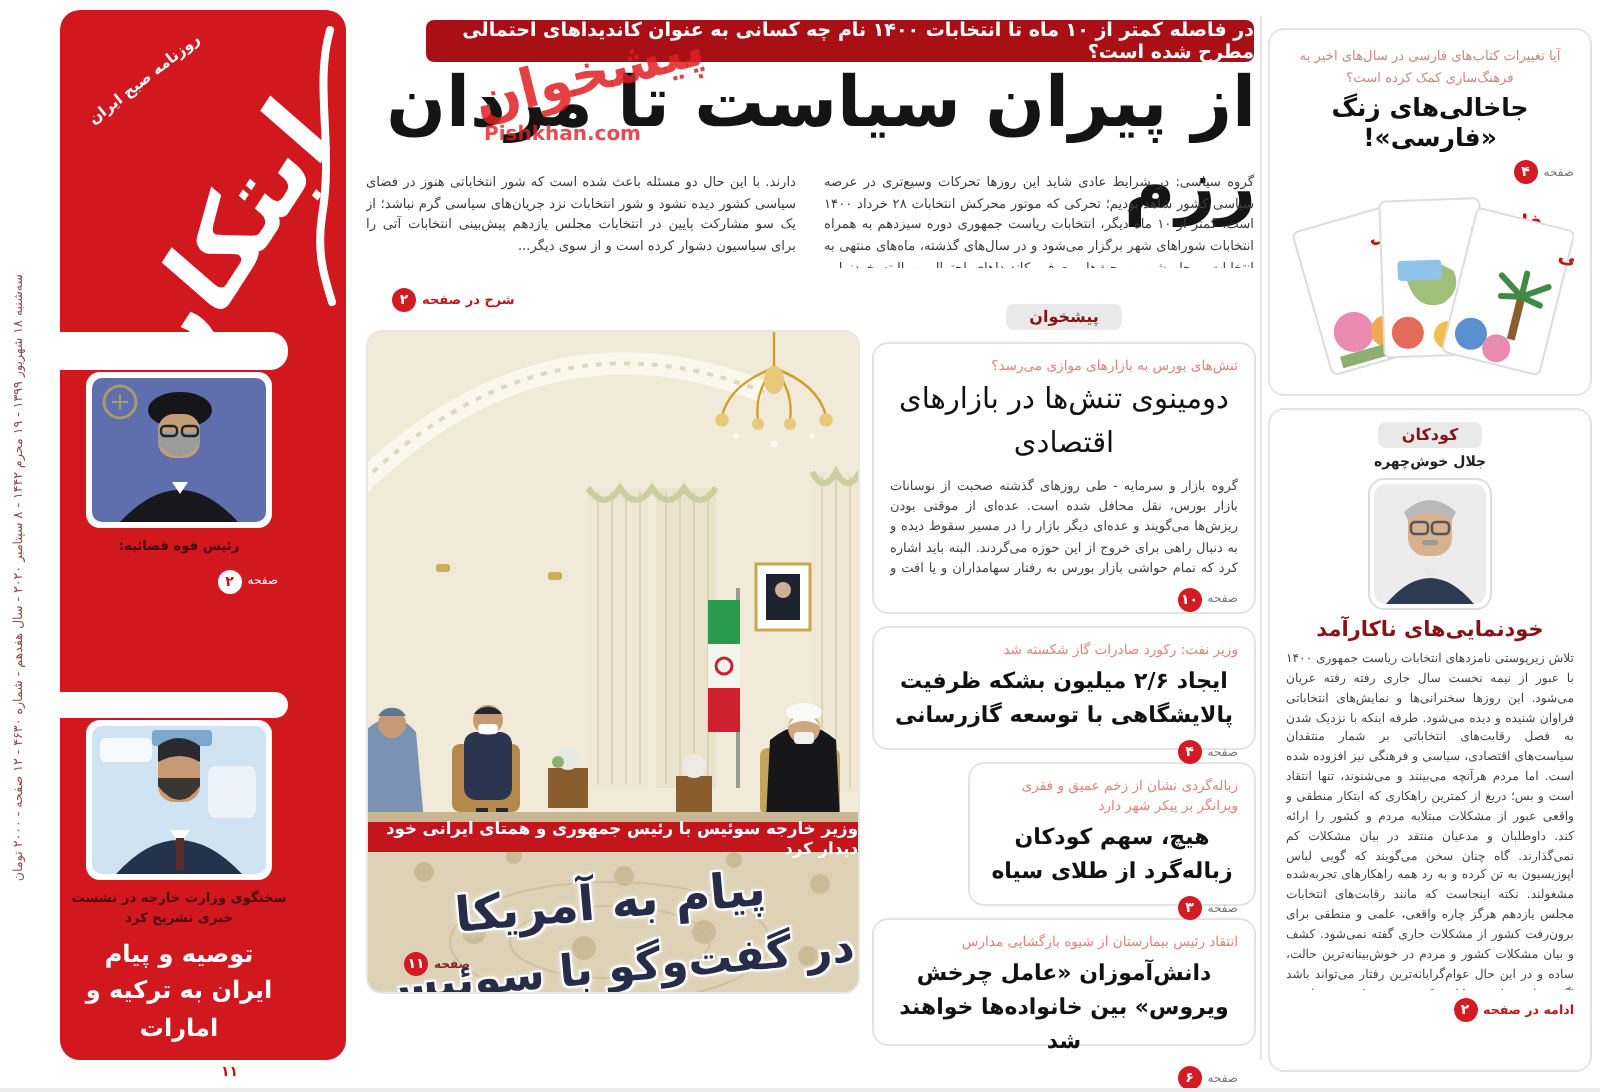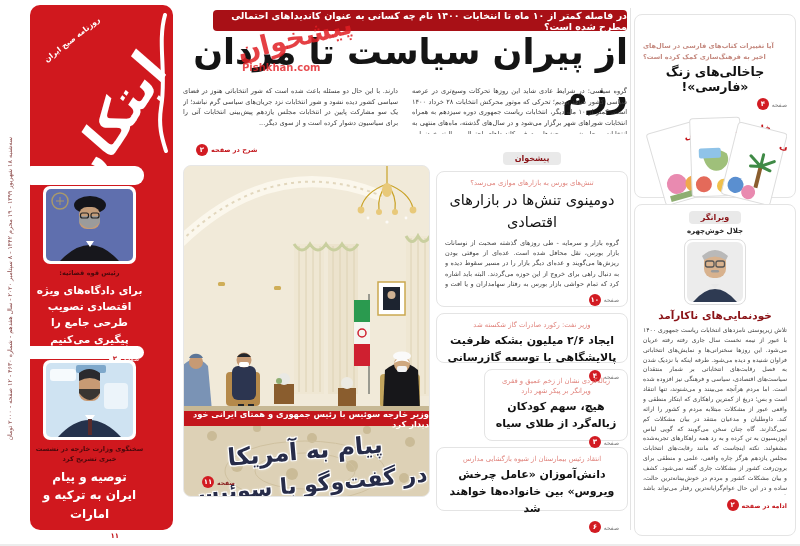--- a/index.html
+++ b/index.html
@@ -49,32 +49,32 @@
     text-shadow:0 0 2px #fff,0 0 4px #fff,1px 1px 0 #fff,-1px -1px 0 #fff,1px -1px 0 #fff,-1px 1px 0 #fff;}
   .photo-title .l1{font-size:24px;}
   .photo-title .l2{font-size:22px;}
   .photo-badge{position:absolute;left:8px;bottom:8px;}
   .photo-badge .pg-word{color:#8a2020;font-weight:bold;}
 
   
   .pk-col{position:absolute;left:436px;top:152px;width:192px;}
   .tab-pill{margin:0 auto;width:max-content;background:#e9e9e9;border-radius:4px;padding:2px 12px;font-size:8px;font-weight:bold;color:#8a1216;text-align:center;}
   .card{background:#fff;border:1px solid #e4e4e4;border-radius:8px;padding:6px 8px;margin-top:6px;}
-  .k-kicker{color:#e0837c;font-size:6.8px;text-align:center;line-height:1.5;}
+  .k-kicker{color:#e0837c;font-size:6.8px;text-align:right;line-height:1.5;}
   .k-title-lg{color:#111;font-size:14.5px;font-weight:normal;text-align:center;line-height:1.5;margin-top:2px;}
   .k-title{color:#111;font-size:11px;font-weight:bold;text-align:center;line-height:1.55;margin-top:2px;}
   .k-body{font-size:6.5px;line-height:1.6;color:#444;text-align:justify;margin-top:4px;height:52px;overflow:hidden;}
   .card .badge-row{margin:4px 0 0;}
 
   
   .divider{position:absolute;left:630px;top:8px;width:1px;height:522px;background:#e3e3e3;}
   .lc{position:absolute;left:634px;width:162px;}
   .lc-books{top:8px;height:184px;}
   .lc-ed{top:198px;height:332px;}
-  .books-kicker{color:#c58a80;font-size:6.6px;text-align:left;line-height:1.6;margin-top:20px;font-weight:bold;}
+  .books-kicker{color:#c58a80;font-size:6.6px;text-align:center;line-height:1.6;margin-top:2px;}
   .books-title{color:#111;font-size:12.5px;font-weight:bold;text-align:center;margin-top:2px;}
   .books-art{position:relative;height:96px;margin-top:2px;overflow:hidden;}
   .ed-author{color:#222;font-size:7px;font-weight:bold;text-align:center;margin-top:3px;}
   .ed-photo{margin:4px auto 0;width:62px;background:#fff;border:1px solid #ddd;border-radius:8px;padding:2px;}
   .ed-photo svg{display:block;border-radius:6px;}
   .ed-title{color:#8a1216;font-size:10.5px;font-weight:bold;text-align:center;margin-top:4px;}
   .ed-body{font-size:6.1px;line-height:1.62;color:#444;text-align:justify;margin-top:4px;height:170px;overflow:hidden;}
   .ed-more{margin-top:4px;}
   .ed-more .pg-word{font-size:6.3px;color:#c3161c;font-weight:bold;}
 </style>
@@ -106,21 +106,20 @@
         <ellipse cx="44" cy="16" rx="16" ry="9" fill="#15151a"></ellipse>
         <rect x="33" y="18" width="21" height="22" rx="8" fill="#c49c78"></rect>
         <path d="M33 33 q11 12 21 0 v-6 h-21 z" fill="#9b9b9b"></path>
         <rect x="34.5" y="24" width="8" height="5" rx="2" fill="none" stroke="#222" stroke-width="1.2"></rect>
         <rect x="45" y="24" width="8" height="5" rx="2" fill="none" stroke="#222" stroke-width="1.2"></rect>
         <path d="M14 72 q30 -32 59 0 z" fill="#17171c"></path>
         <path d="M40 52 l4 6 l4 -6 z" fill="#fff"></path>
       </svg>
     </div>
     <div class="side-kicker">رئیس قوه قضائیه:</div>
-    <div class="side-title">برای دادگاه‌های ویژه اقتصادی تصویب طرحی جامع را پیگیری می‌کنیم</div>
     <div class="badge-row on-red">
       <span class="pg-word">صفحه</span>
       <span class="pg-circle">۲</span>
     </div>
   </div>
 
   <div class="side-card" style="top:360px;height:170px;">
     <div class="ph-frame">
       <svg width="87" height="74" viewBox="0 0 87 74">
         <rect width="87" height="74" fill="#cfe3f2"></rect>
@@ -287,21 +286,21 @@
     <div class="card" style="height:136px;">
       <div class="k-kicker">تنش‌های بورس به بازارهای موازی می‌رسد؟</div>
       <div class="k-title-lg">دومینوی تنش‌ها در بازارهای اقتصادی</div>
       <div class="k-body">گروه بازار و سرمایه - طی روزهای گذشته صحبت از نوسانات بازار بورس، نقل محافل شده است. عده‌ای از موقتی بودن ریزش‌ها می‌گویند و عده‌ای دیگر بازار را در مسیر سقوط دیده و به دنبال راهی برای خروج از این حوزه می‌گردند. البته باید اشاره کرد که تمام حواشی بازار بورس به رفتار سهامداران و یا افت و خیزهای شاخص محدود نمی‌شود.</div>
       <div class="badge-row on-white">
         <span class="pg-word">صفحه</span>
         <span class="pg-circle">۱۰</span>
       </div>
     </div>
 
-    <div class="card" style="height:50px;">
+    <div class="card" style="height:62px;">
       <div class="k-kicker">وزیر نفت: رکورد صادرات گاز شکسته شد</div>
       <div class="k-title">ایجاد ۲/۶ میلیون بشکه ظرفیت پالایشگاهی با توسعه گازرسانی</div>
       <div class="badge-row on-white">
         <span class="pg-word">صفحه</span>
         <span class="pg-circle">۴</span>
       </div>
     </div>
 
     <div class="card" style="height:72px;margin-left:48px;">
       <div class="k-kicker">زباله‌گردی نشان از زخم عمیق و فقری ویرانگر بر پیکر شهر دارد</div>
@@ -354,21 +353,21 @@
           <rect x="118" y="52" width="4" height="22" fill="#8a5d2e"></rect>
           <path d="M120 52 l-12 -8 M120 52 l12 -8 M120 52 l-10 2 M120 52 l10 2 M120 52 l0 -12" stroke="#3f8a46" stroke-width="3" stroke-linecap="round"></path>
           <circle cx="100" cy="76" r="8" fill="#5a8fd0"></circle>
             <circle cx="114" cy="80" r="7" fill="#e98ab0"></circle>
         </g>
       </svg>
     </div>
   </div>
 
   <div class="lc lc-ed card">
-    <div class="tab-pill">ویرانگر</div>
+    <div class="tab-pill">کودکان</div>
     <div class="ed-author">جلال خوش‌چهره</div>
     <div class="ed-photo">
       <svg width="56" height="60" viewBox="0 0 56 60">
         <rect width="56" height="60" fill="#ececec"></rect>
         <rect x="17" y="10" width="22" height="26" rx="9" fill="#d8b28e"></rect>
         <path d="M15 14 q13 -12 26 0 l-2 4 q-11 -7 -22 0 z" fill="#b9b9b9"></path>
         <rect x="18.5" y="19" width="8.5" height="6" rx="2" fill="none" stroke="#555" stroke-width="1.3"></rect>
         <rect x="29" y="19" width="8.5" height="6" rx="2" fill="none" stroke="#555" stroke-width="1.3"></rect>
         <rect x="24" y="28" width="8" height="2.6" rx="1.3" fill="#9a9a9a"></rect>
         <path d="M6 60 q22 -26 44 0 z" fill="#2e3a52"></path>

